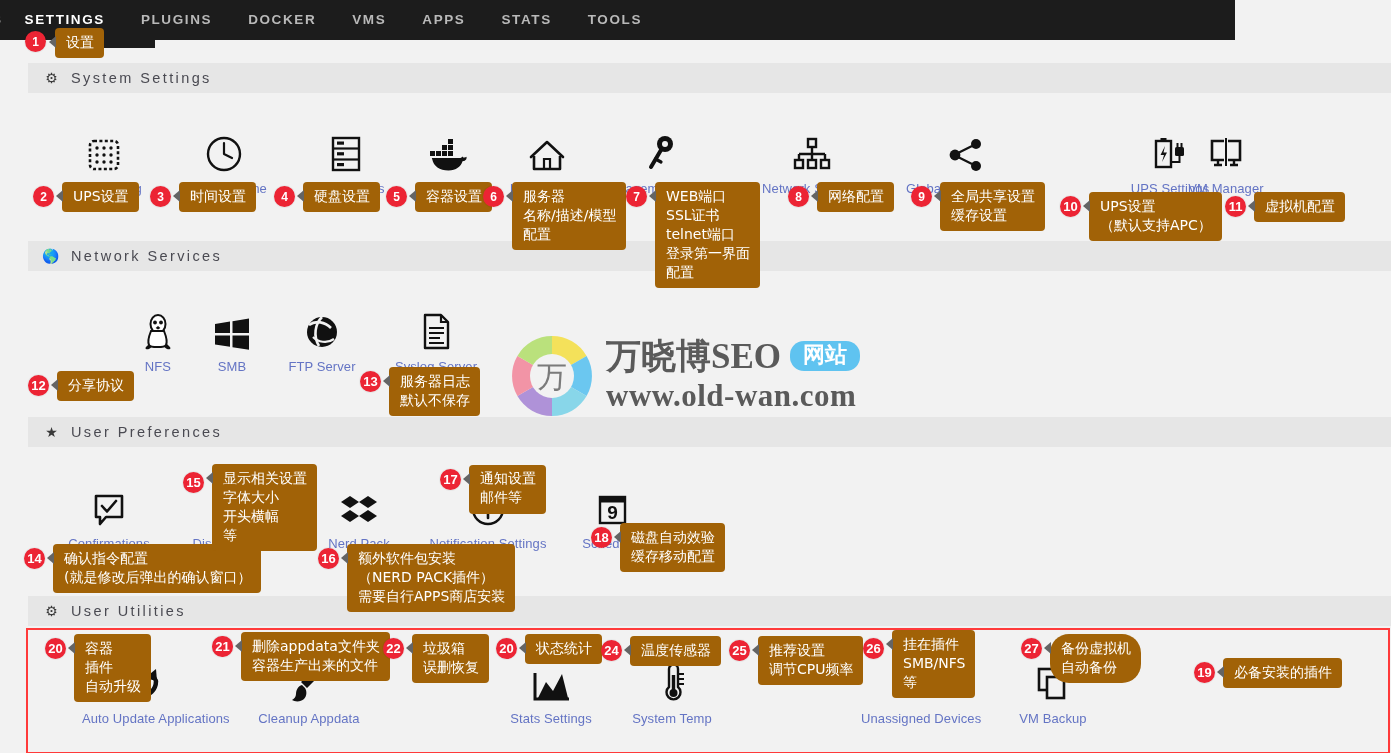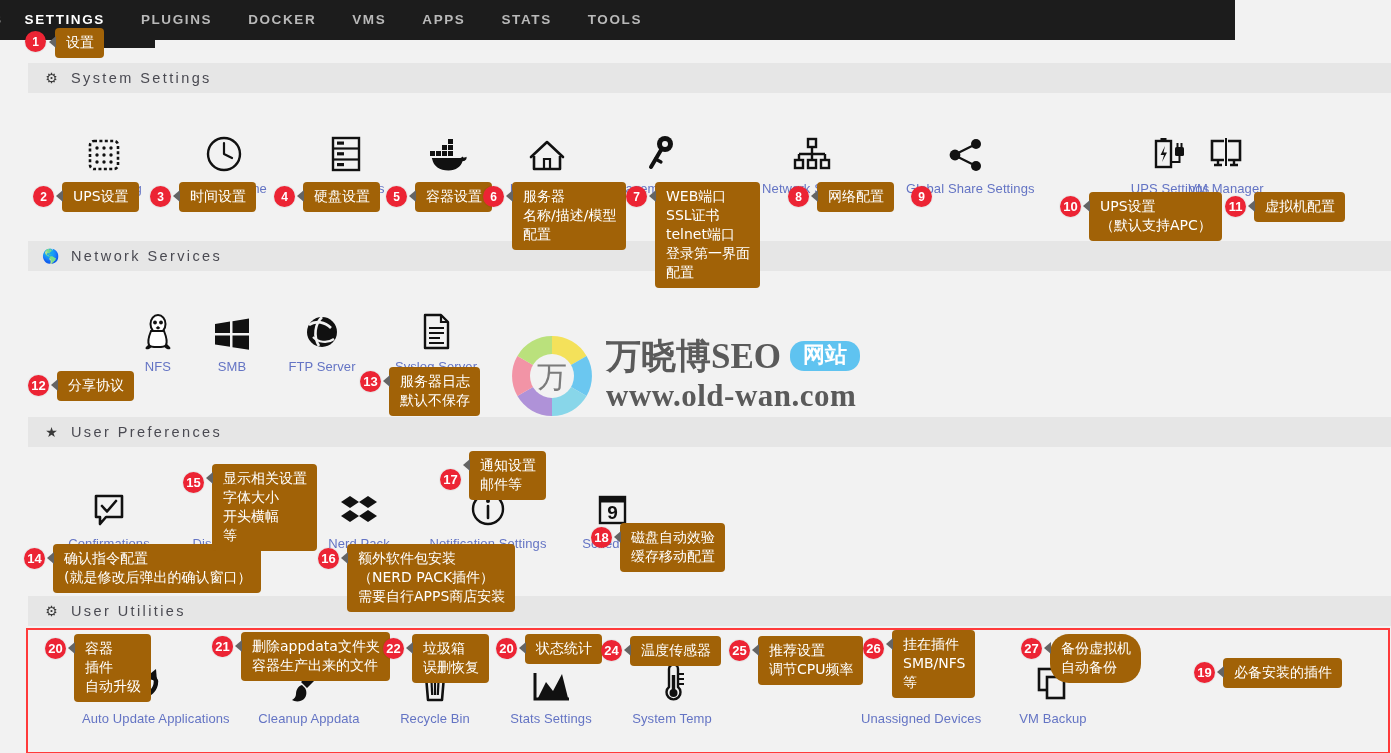--- a/index.html
+++ b/index.html
@@ -425,35 +425,20 @@
       <div class="tile" style="left:221px;">
         <div class="glyph">
           <svg width="42" height="42" viewBox="0 0 42 42">
             <path d="M32 4 c3 2 3 5 1 7 L19 25 l-6 -6 L28 5 c2 -2 3 -2 4 -1z" fill="#111"></path>
             <path d="M14 22 c-4 1 -6 5 -6 9 0 3 -2 5 -4 6 3 2 9 2 12 -1 3 -3 3 -8 1 -11z" fill="#111"></path>
           </svg>
         </div>
         <div class="lbl">Cleanup Appdata</div>
       </div>
 
-      <div class="tile" style="left:347px;">
-        <div class="glyph">
-          <svg width="36" height="42" viewBox="0 0 36 42">
-            <rect x="13" y="4" width="10" height="3" fill="#111"></rect>
-            <rect x="6" y="8" width="24" height="4" fill="#111"></rect>
-            <path d="M9 13 L27 13 L25 37 L11 37 Z" fill="none" stroke="#111" stroke-width="2.6" stroke-linejoin="round"></path>
-            <g stroke="#111" stroke-width="2.2">
-              <line x1="14.5" y1="18" x2="15.2" y2="32"></line>
-              <line x1="18" y1="18" x2="18" y2="32"></line>
-              <line x1="21.5" y1="18" x2="20.8" y2="32"></line>
-            </g>
-          </svg>
-        </div>
-        <div class="lbl">Recycle Bin</div>
-      </div>
 
       <div class="tile" style="left:463px;">
         <div class="glyph">
           <svg width="44" height="40" viewBox="0 0 44 40">
             <path d="M6 8 L6 34 L40 34" fill="none" stroke="#111" stroke-width="3"></path>
             <path d="M9 33 L17 17 L24 26 L33 9 L39 33 Z" fill="#111"></path>
           </svg>
         </div>
         <div class="lbl">Stats Settings</div>
       </div>
@@ -563,20 +548,24 @@
     <div>登录第一界面</div>
     <div>配置</div>
   </div>
 
   <div class="badge" style="left:788px;top:186px;">8</div>
   <div class="tip" style="left:817px;top:182px;">
       <div>网络配置</div>
     </div>
 
   <div class="badge" style="left:911px;top:186px;">9</div>
+  <div class="tip" style="left:940px;top:182px;">
+    <div>全局共享设置</div>
+    <div>缓存设置</div>
+  </div>
 
   <div class="badge small" style="left:1060px;top:196px;">10</div>
   <div class="tip" style="left:1089px;top:192px;">
     <div>UPS设置</div>
     <div>（默认支持APC）</div>
   </div>
 
   <div class="badge small" style="left:1225px;top:196px;">11</div>
   <div class="tip" style="left:1254px;top:192px;">
       <div>虚拟机配置</div>
@@ -608,21 +597,21 @@
   </div>
 
   <div class="badge small" style="left:318px;top:548px;">16</div>
   <div class="tip" style="left:347px;top:544px;">
     <div>额外软件包安装</div>
     <div>（NERD PACK插件）</div>
     <div>需要自行APPS商店安装</div>
   </div>
 
   <div class="badge small" style="left:440px;top:469px;">17</div>
-  <div class="tip" style="left:469px;top:451px;">
+  <div class="tip" style="left:469px;top:465px;font-family:Liberation Mono, monospace;">
     <div>通知设置</div>
     <div>邮件等</div>
   </div>
 
   <div class="badge small" style="left:591px;top:527px;">18</div>
   <div class="tip" style="left:620px;top:523px;">
     <div>磁盘自动效验</div>
     <div>缓存移动配置</div>
   </div>
 

